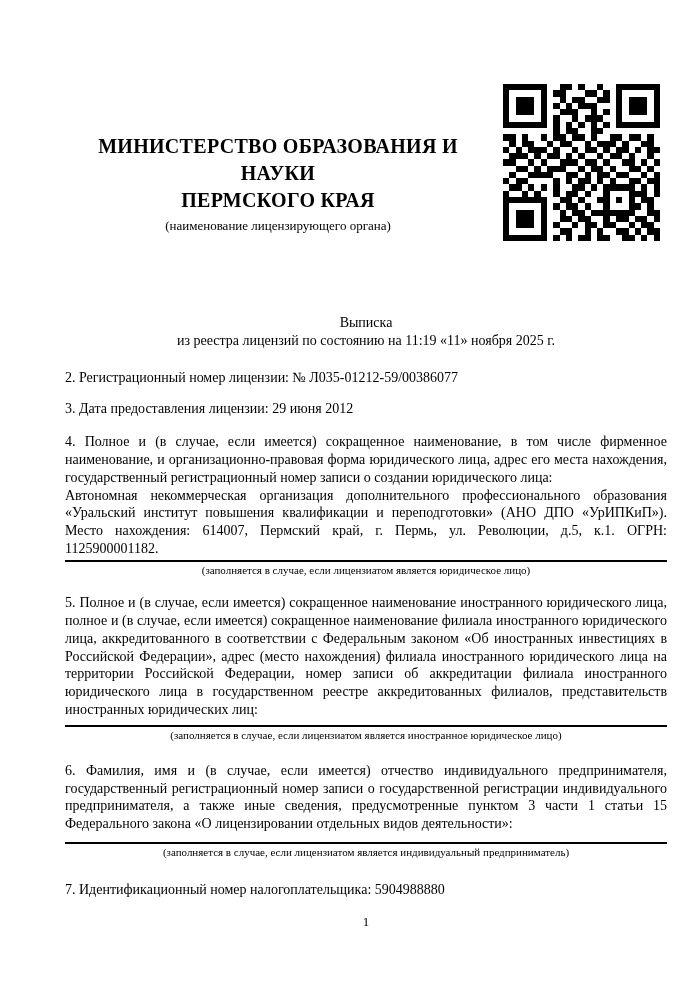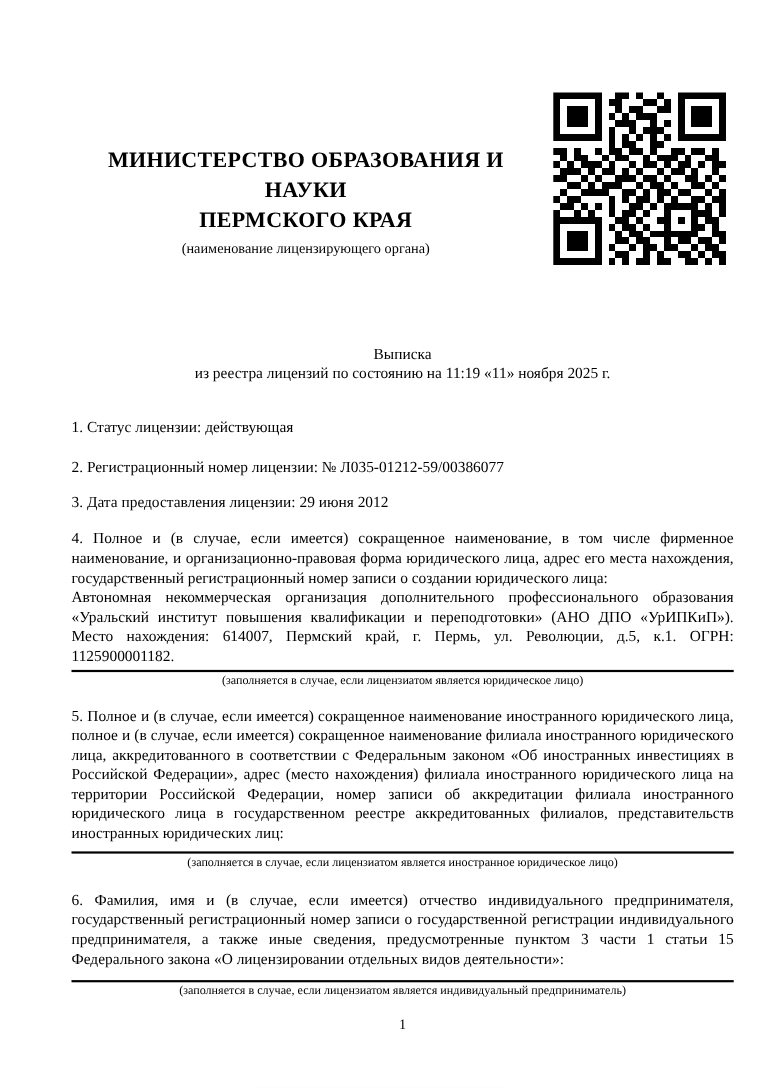--- a/index.html
+++ b/index.html
@@ -432,21 +432,20 @@
     <div class="ministry-caption">(наименование лицензирующего органа)</div>
   </div>
 
   <div class="content">
 
     <div class="doc-title">
       <div>Выписка</div>
       <div>из реестра лицензий по состоянию на 11:19 «11» ноября 2025 г.</div>
     </div>
 
-    <div class="field-line mt-31">1. Статус лицензии: действующая</div>
 
     <div class="field-line mt-19">2. Регистрационный номер лицензии: № Л035-01212-59/00386077</div>
 
     <div class="field-line mt-14">3. Дата предоставления лицензии: 29 июня 2012</div>
 
     <div class="mt-15">
       <div class="justified">4. Полное и (в случае, если имеется) сокращенное наименование, в том числе фирменное наименование, и организационно-правовая форма юридического лица, адрес его места нахождения, государственный регистрационный номер записи о создании юридического лица:</div>
       <div class="justified">Автономная некоммерческая организация дополнительного профессионального образования «Уральский институт повышения квалификации и переподготовки» (АНО ДПО «УрИПКиП»). Место нахождения: 614007, Пермский край, г. Пермь, ул. Революции, д.5, к.1. ОГРН: 1125900001182.</div>
       <div class="rule mt-2"></div>
       <div class="caption">(заполняется в случае, если лицензиатом является юридическое лицо)</div>
@@ -458,18 +457,19 @@
       <div class="rule mt-6"></div>
       <div class="caption">(заполняется в случае, если лицензиатом является иностранное юридическое лицо)</div>
     </div>
 
     <div class="mt-20">
       <div class="justified">6. Фамилия, имя и (в случае, если имеется) отчество индивидуального предпринимателя, государственный регистрационный номер записи о государственной регистрации индивидуального предпринимателя, а также иные сведения, предусмотренные пунктом 3 части 1 статьи 15 Федерального закона «О лицензировании отдельных видов деятельности»:</div>
       <div class="rule mt-9"></div>
       <div class="caption">(заполняется в случае, если лицензиатом является индивидуальный предприниматель)</div>
     </div>
 
+    <div class="field-line mt-22">7. Идентификационный номер налогоплательщика: 5904988880</div>
 
     <div class="page-number">1</div>
 
   </div>
 
 </div>
 
 </body></html>

